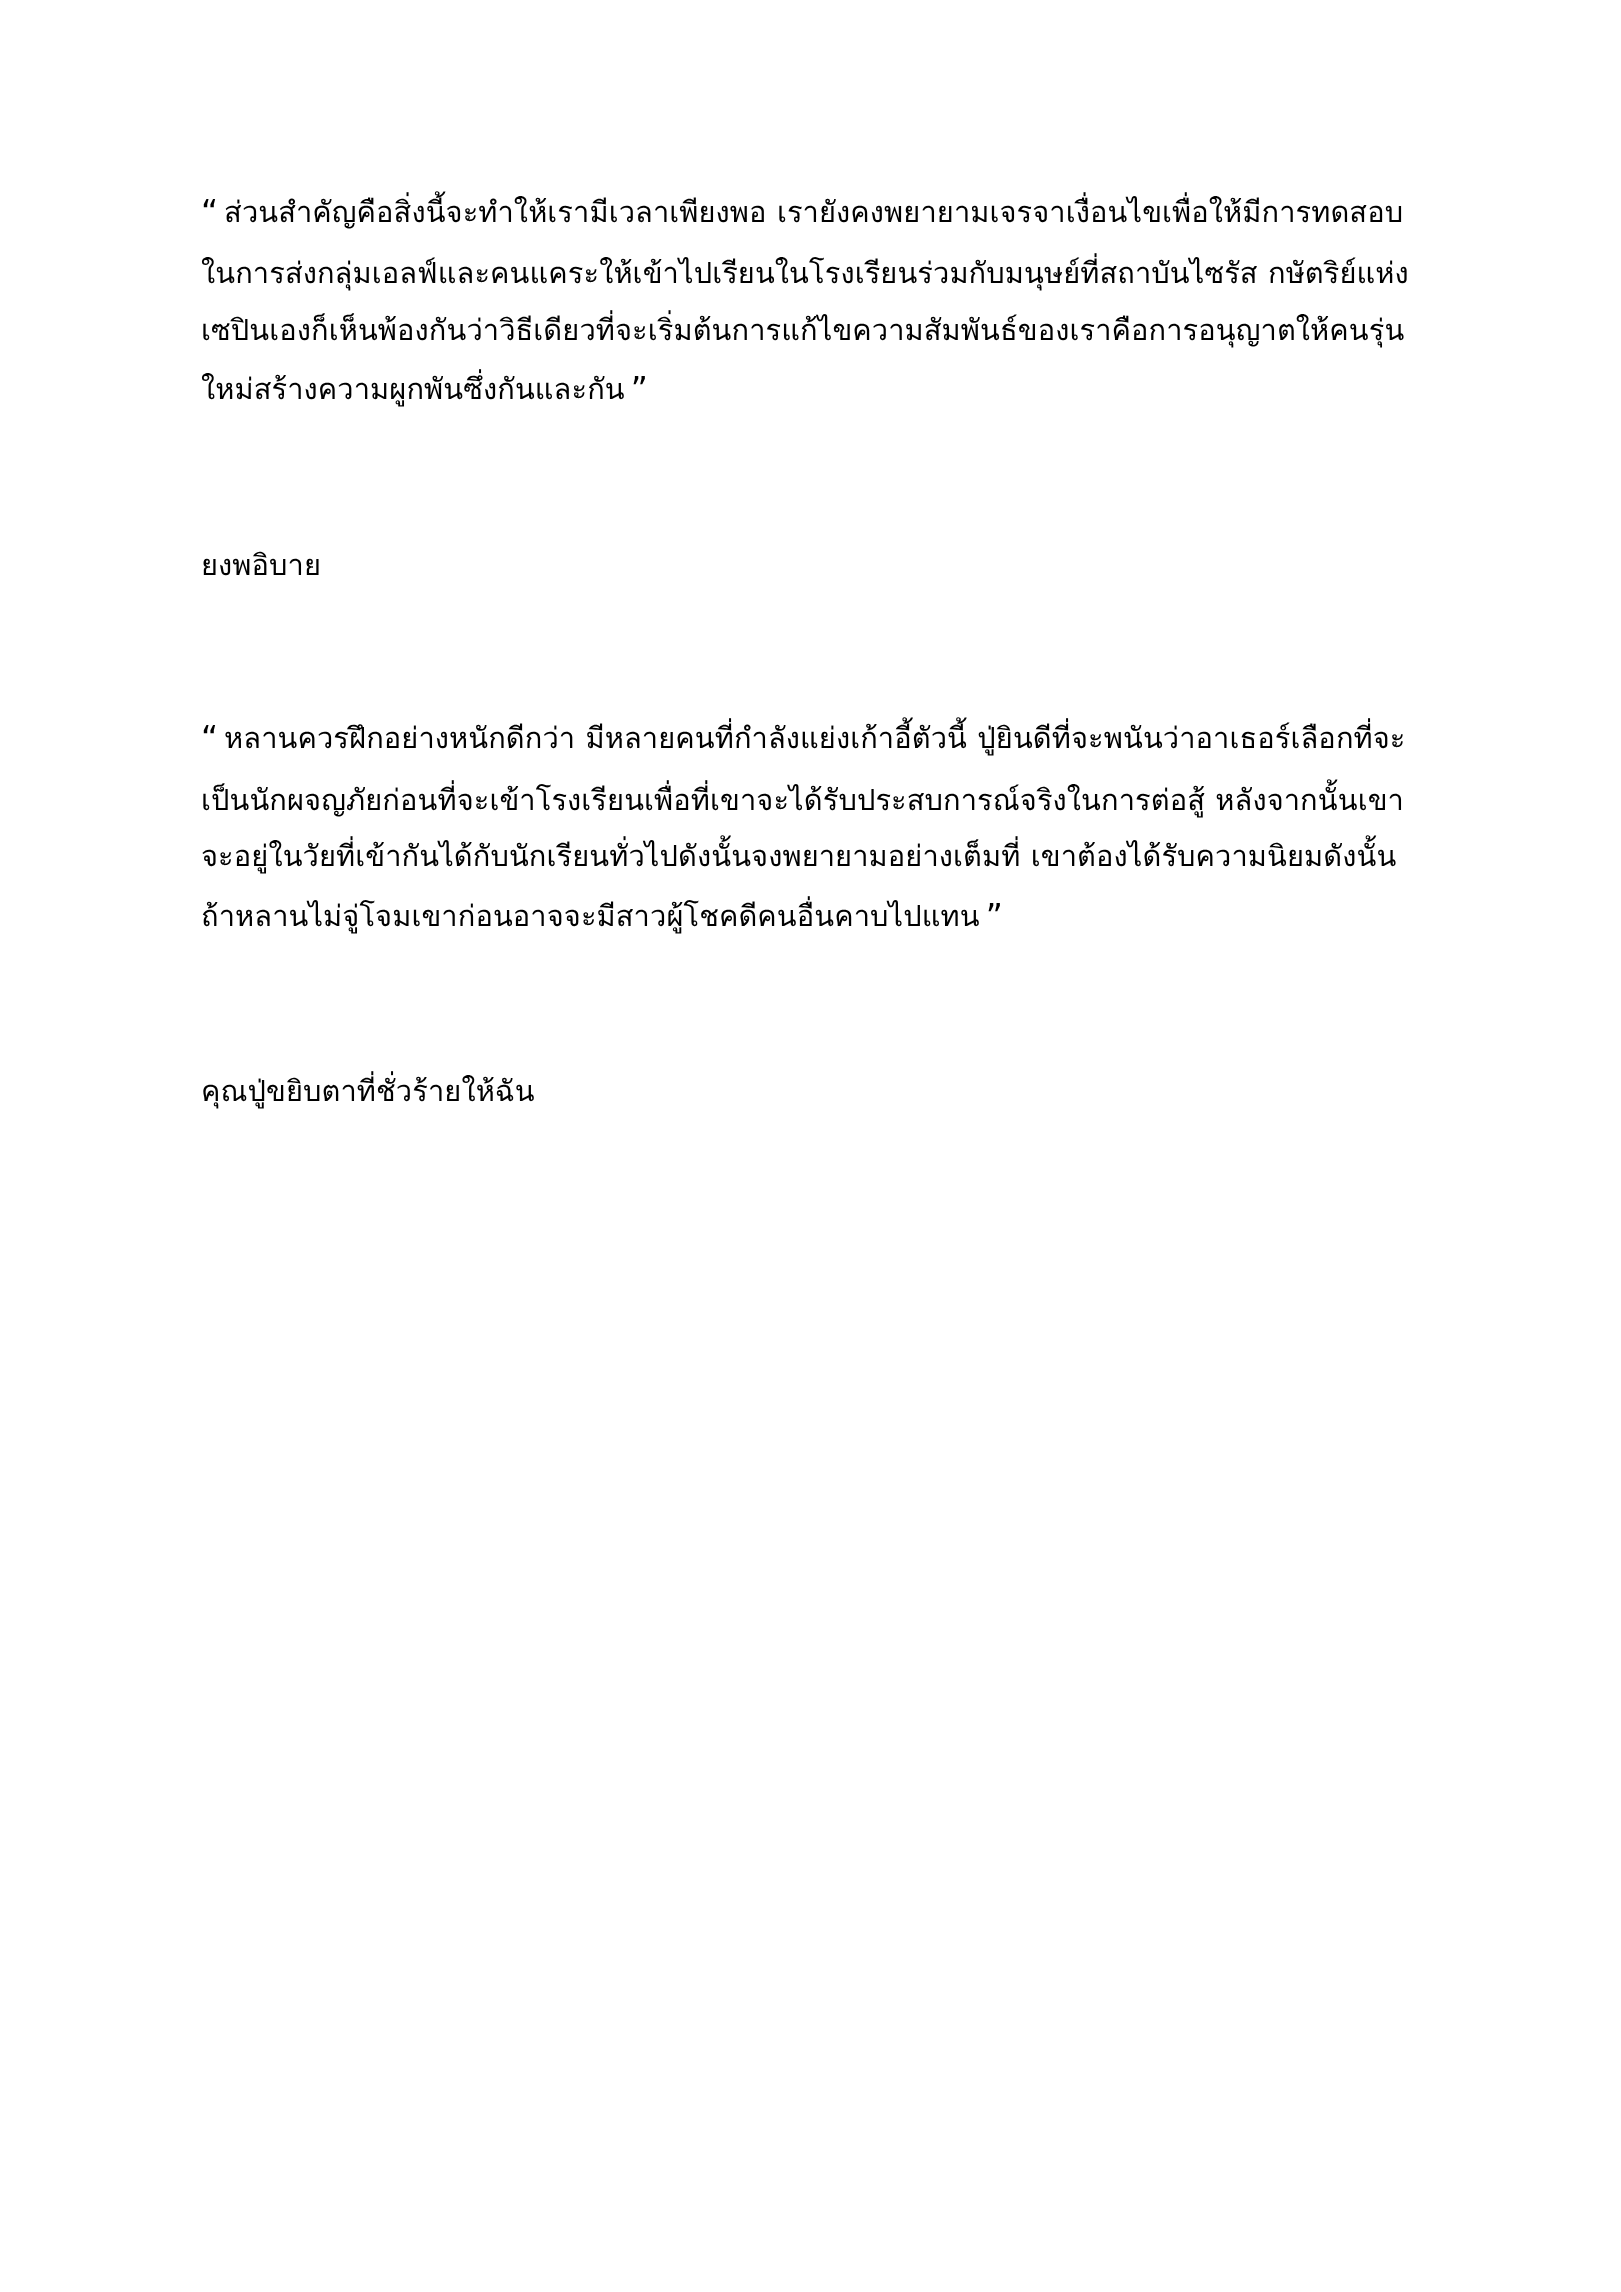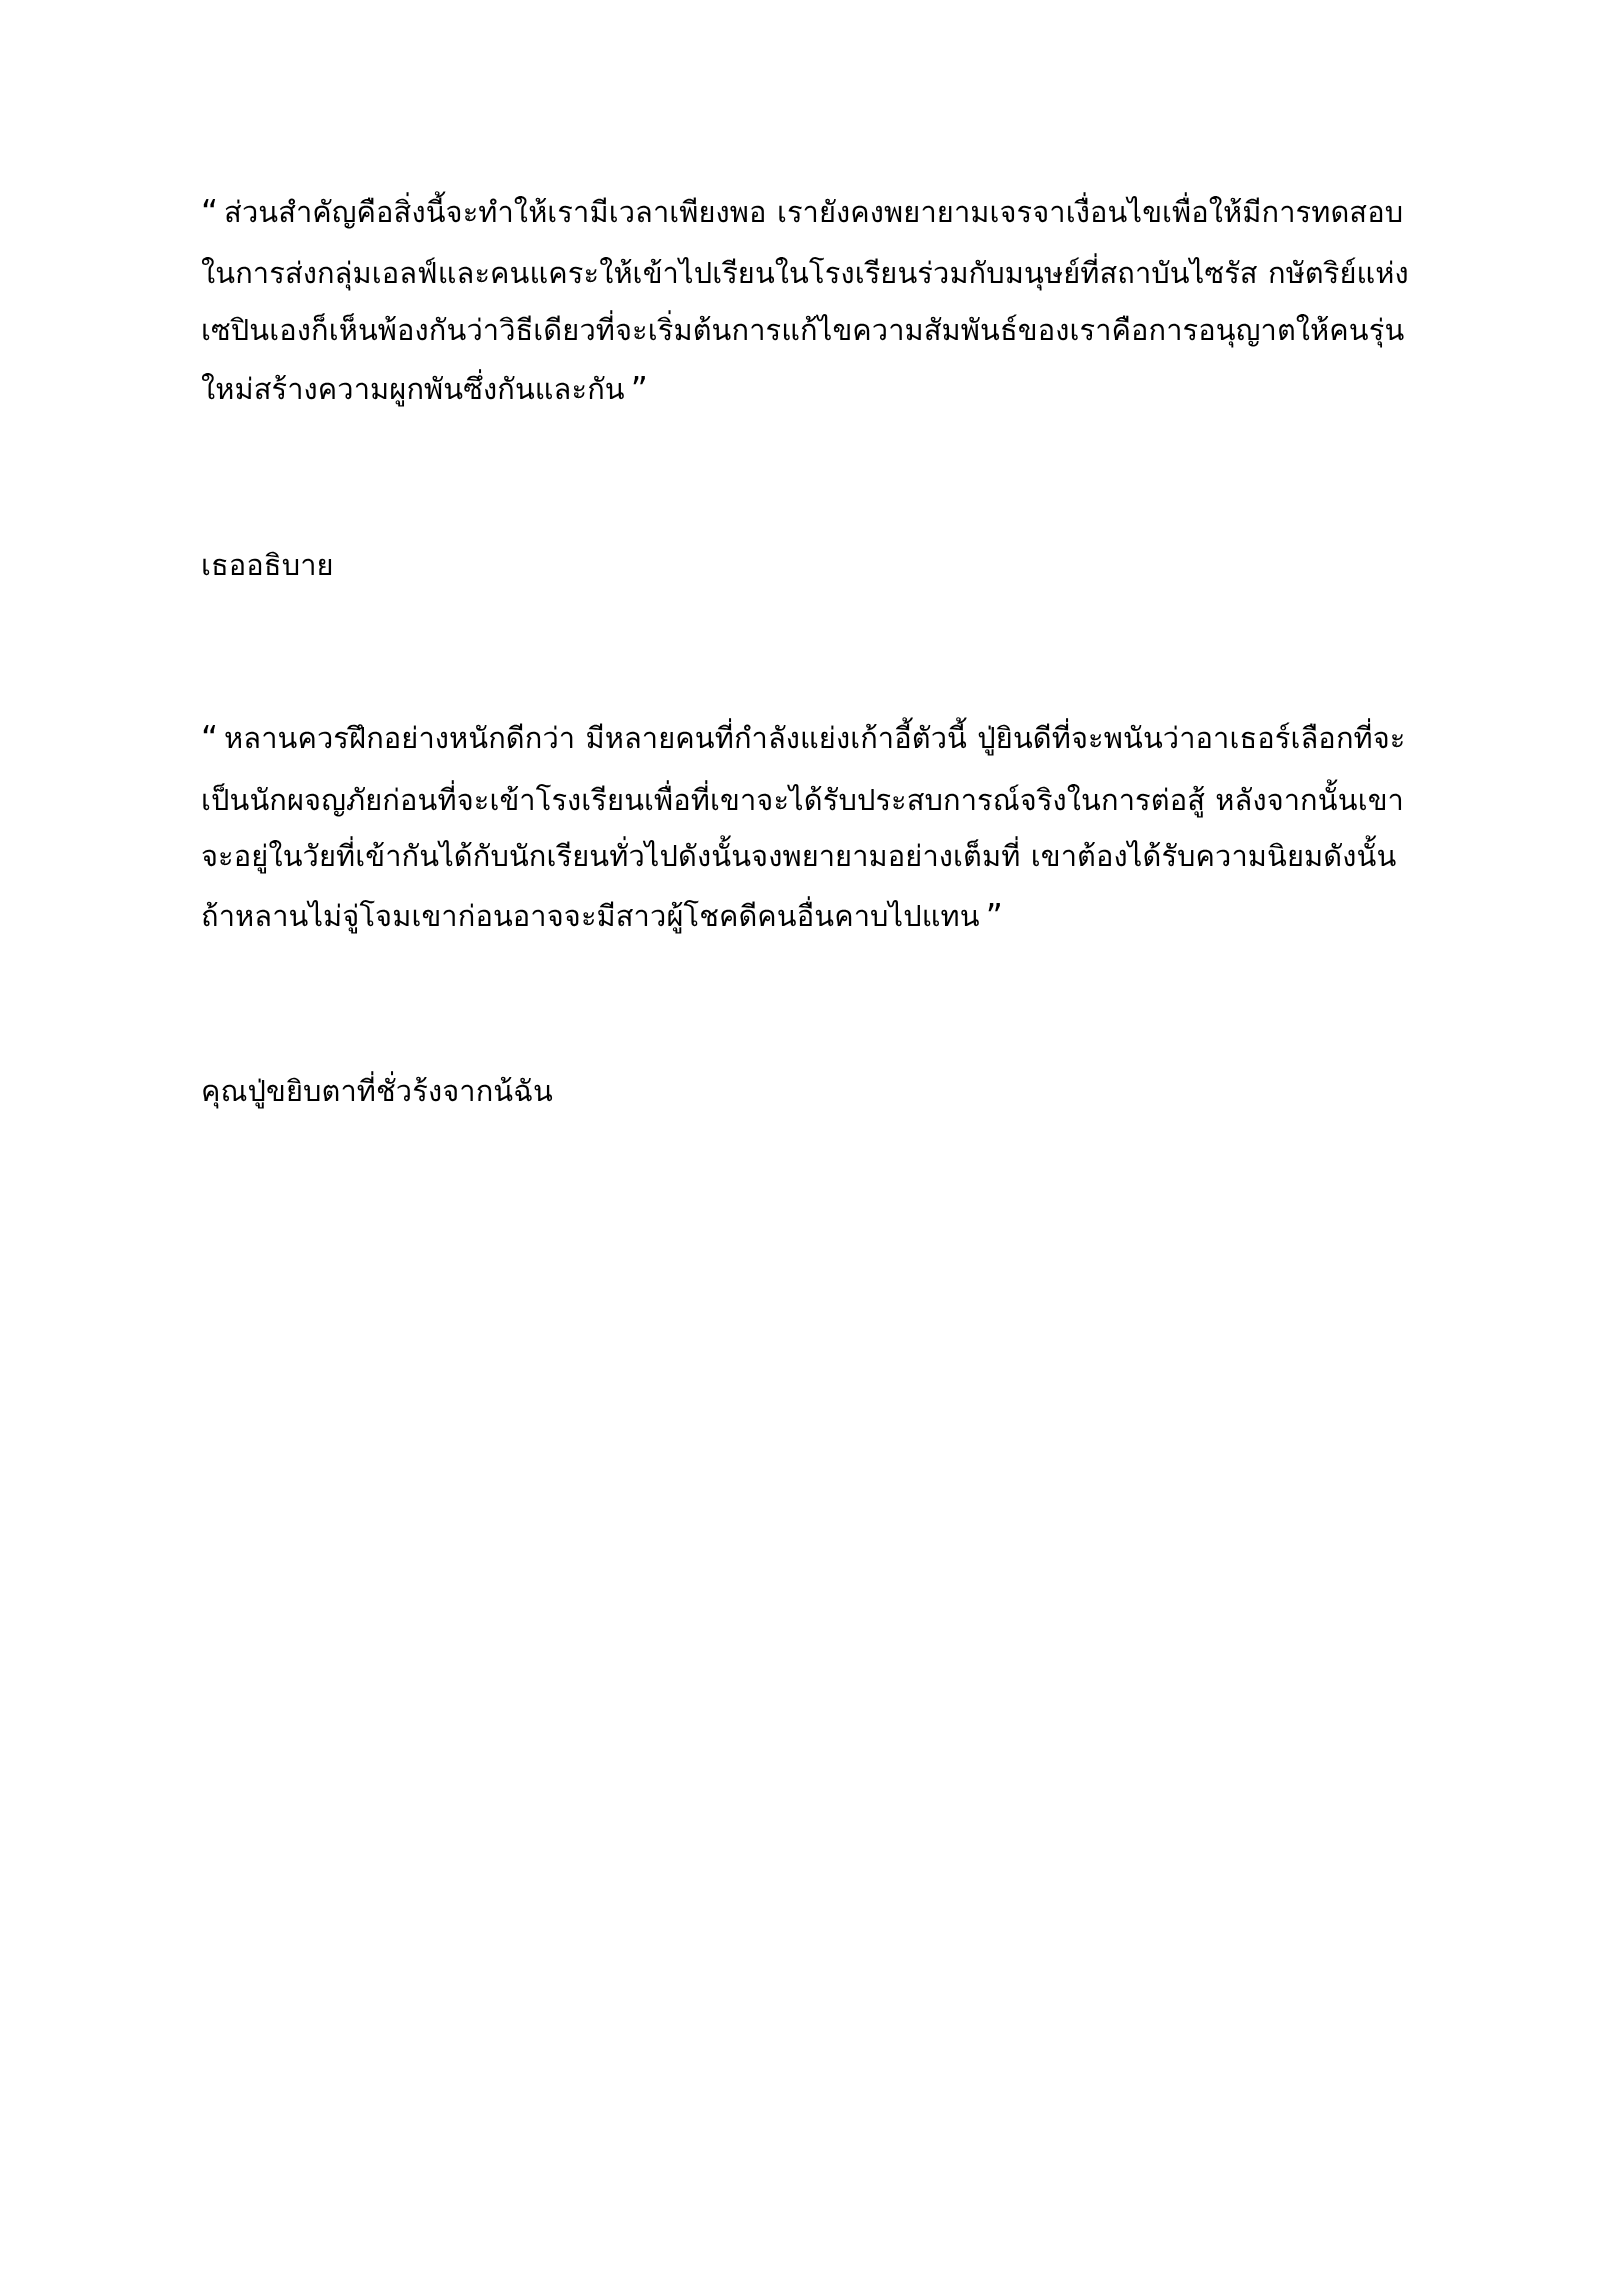--- a/index.html
+++ b/index.html
@@ -56,31 +56,31 @@
 <body>
 
 <div class="page">
   <div class="doc-body">
 
     <p class="para"><span class="quote-open">“</span><span>ส่วนสำคัญคือสิ่งนี้จะทำให้เรามีเวลาเพียงพอ เรายังคงพยายามเจรจาเงื่อนไขเพื่อให้มีการทดสอบในการส่งกลุ่มเอลฟ์และคนแคระให้เข้าไปเรียนในโรงเรียนร่วมกับมนุษย์ที่สถาบันไซรัส กษัตริย์แห่งเซปินเองก็เห็นพ้องกันว่าวิธีเดียวที่จะเริ่มต้นการแก้ไขความสัมพันธ์ของเราคือการอนุญาตให้คนรุ่นใหม่สร้างความผูกพันซึ่งกันและกัน</span><span class="quote-close">”</span></p>
 
     <p class="spacer"></p>
     <p class="spacer"></p>
 
-    <p class="para"><span>เธออธิบาย</span></p>
+    <p class="para"><span>ยงพอิบาย</span></p>
 
     <p class="spacer"></p>
     <p class="spacer"></p>
 
     <p class="para"><span class="quote-open">“</span><span>หลานควรฝึกอย่างหนักดีกว่า มีหลายคนที่กำลังแย่งเก้าอี้ตัวนี้ ปู่ยินดีที่จะพนันว่าอาเธอร์เลือกที่จะเป็นนักผจญภัยก่อนที่จะเข้าโรงเรียนเพื่อที่เขาจะได้รับประสบการณ์จริงในการต่อสู้ หลังจากนั้นเขาจะอยู่ในวัยที่เข้ากันได้กับนักเรียนทั่วไปดังนั้นจงพยายามอย่างเต็มที่ เขาต้องได้รับความนิยมดังนั้นถ้าหลานไม่จู่โจมเขาก่อนอาจจะมีสาวผู้โชคดีคนอื่นคาบไปแทน</span><span class="quote-close">”</span></p>
 
     <p class="spacer"></p>
     <p class="spacer"></p>
 
-    <p class="para"><span>คุณปู่ขยิบตาที่ชั่วร้งจากน้ฉัน</span></p>
+    <p class="para"><span>คุณปู่ขยิบตาที่ชั่วร้ายให้ฉัน</span></p>
 
     <p class="spacer"></p>
     <p class="spacer"></p>
 
 
   </div>
 </div>
 
 
 </body></html>

